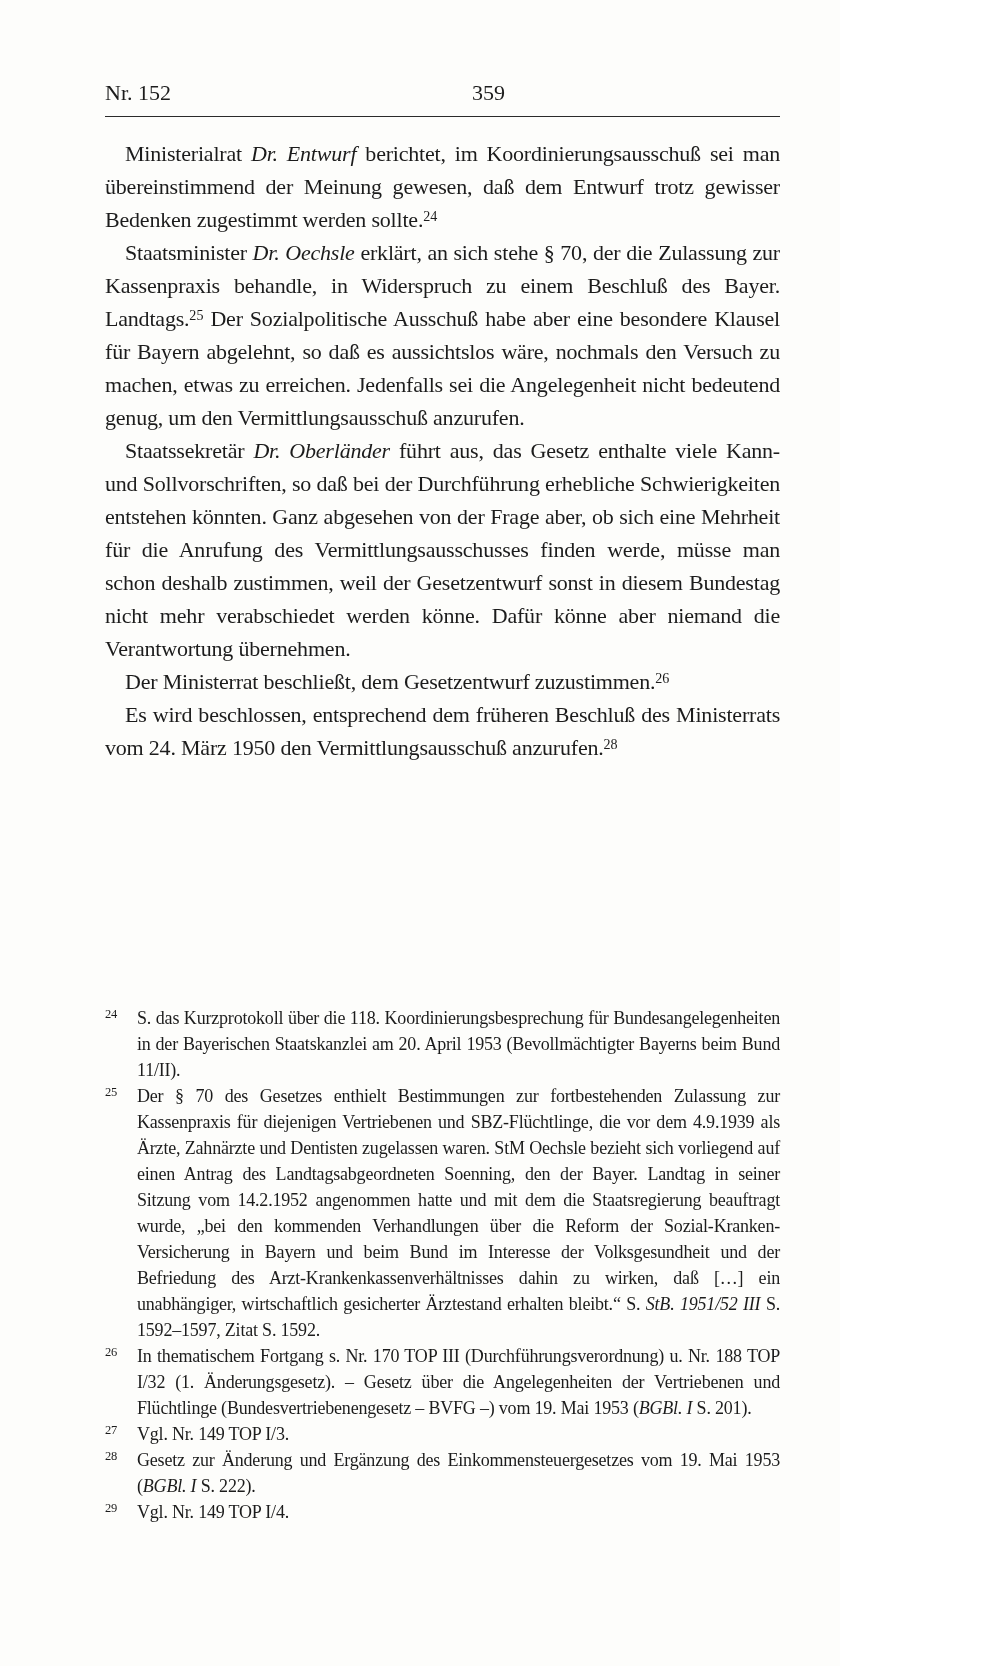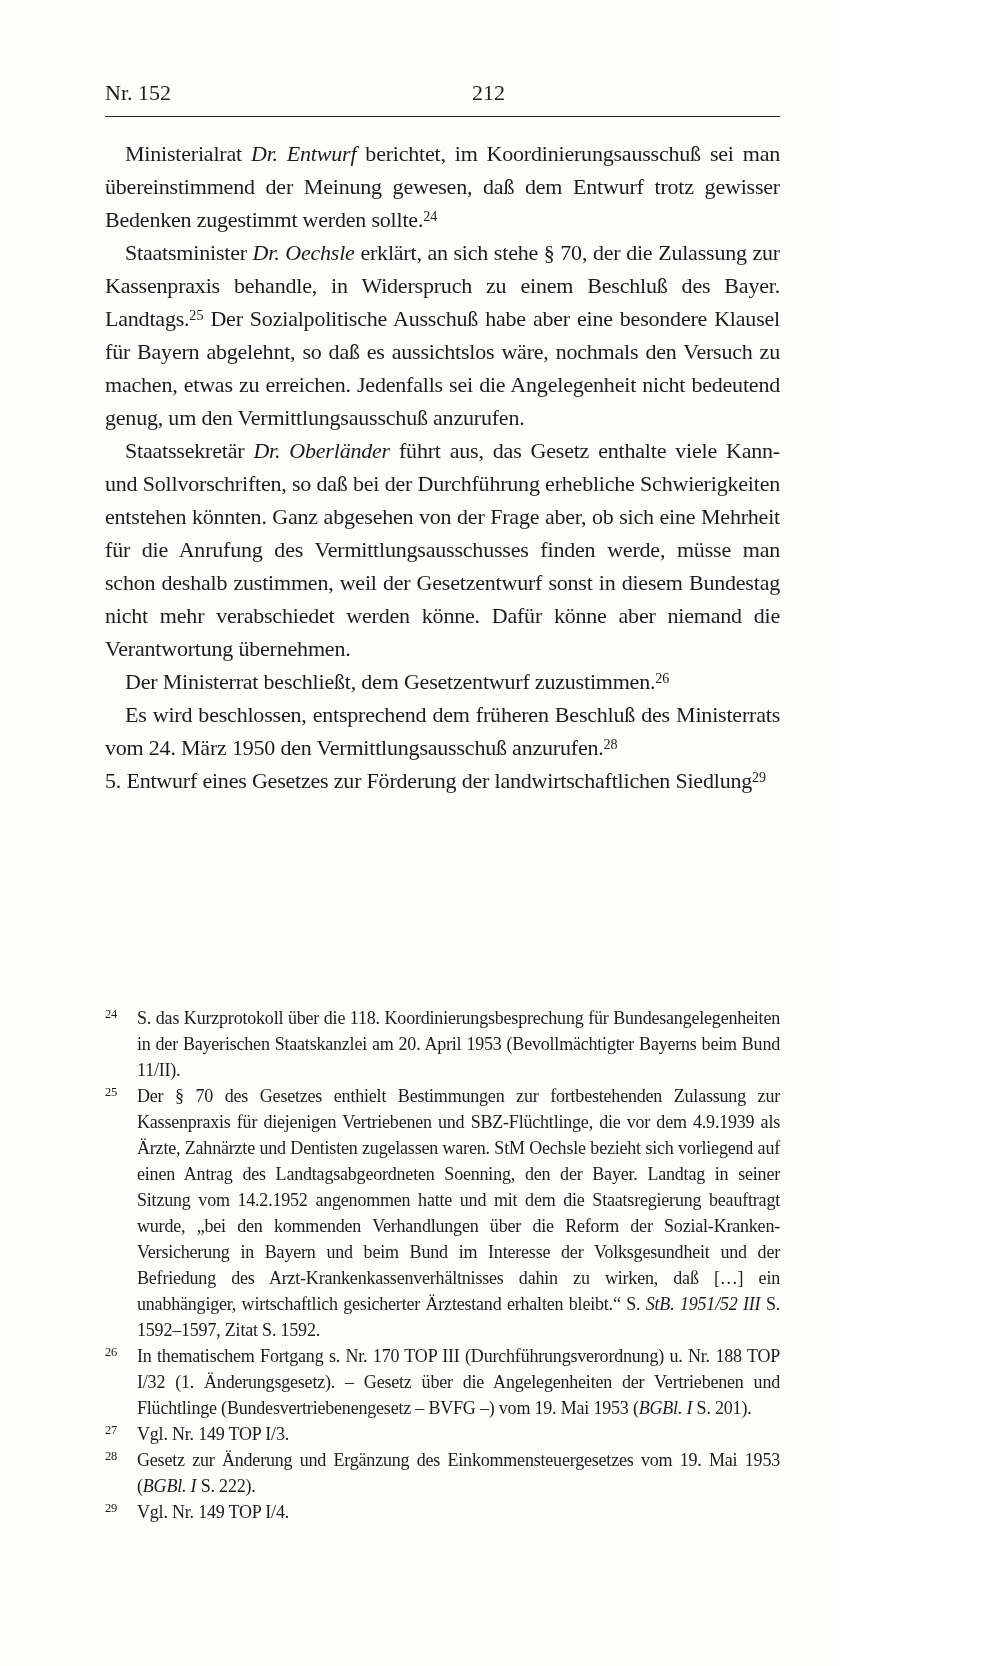--- a/index.html
+++ b/index.html
@@ -86,32 +86,31 @@
     letter-spacing: 0;
   }
 </style>
 </head>
 <body>
 
 <div class="page" style="background: rgb(253, 253, 251); color: rgb(28, 28, 28);">
 
   <header class="page-header">
     <span class="h-left">Nr. 152</span>
-    <span class="h-right">212</span>
+    <span class="h-right">359</span>
   </header>
 
   <div class="header-rule" style="border-top-color: rgb(42, 42, 42);"></div>
 
   <main class="body-text" id="body-container">
       <p class="indent"><span>Ministerialrat </span><span class="it">Dr. Entwurf</span><span> berichtet, im Koordinierungsausschuß sei man übereinstimmend der Meinung gewesen, daß dem Entwurf trotz gewisser Bedenken zugestimmt werden sollte.</span><span class="sup">24</span></p>
       <p class="indent"><span>Staatsminister </span><span class="it">Dr. Oechsle</span><span> erklärt, an sich stehe § 70, der die Zulassung zur Kassenpraxis behandle, in Widerspruch zu einem Beschluß des Bayer. Landtags.</span><span class="sup">25</span><span> Der Sozialpolitische Ausschuß habe aber eine besondere Klausel für Bayern abgelehnt, so daß es aussichtslos wäre, nochmals den Versuch zu machen, etwas zu erreichen. Jedenfalls sei die Angelegenheit nicht bedeutend genug, um den Vermittlungsausschuß anzurufen.</span></p>
       <p class="indent"><span>Staatssekretär </span><span class="it">Dr. Oberländer</span><span> führt aus, das Gesetz enthalte viele Kann- und Sollvorschriften, so daß bei der Durchführung erhebliche Schwierigkeiten entstehen könnten. Ganz abgesehen von der Frage aber, ob sich eine Mehrheit für die Anrufung des Vermittlungsausschusses finden werde, müsse man schon deshalb zustimmen, weil der Gesetzentwurf sonst in diesem Bundestag nicht mehr verabschiedet werden könne. Dafür könne aber niemand die Verantwortung übernehmen.</span></p>
       <p class="indent"><span>Der Ministerrat beschließt, dem Gesetzentwurf zuzustimmen.</span><span class="sup">26</span></p>
       <p class="indent"><span>Es wird beschlossen, entsprechend dem früheren Beschluß des Ministerrats vom 24. März 1950 den Vermittlungsausschuß anzurufen.</span><span class="sup">28</span></p>
-      <p class=""><span>5. Entwurf eines Gesetzes zur Förderung der landwirtschaftlichen Siedlung</span><span class="sup">29</span></p>
     </main>
 
   <section class="footnotes" id="footnotes-container">
       <div class="footnote">
         <span class="fn-num">24</span>
         <div class="fn-body"><span>S. das Kurzprotokoll über die 118. Koordinierungsbesprechung für Bundesangelegenheiten in der Bayerischen Staatskanzlei am 20. April 1953 (Bevollmächtigter Bayerns beim Bund 11/II).</span></div>
       </div>
       <div class="footnote">
         <span class="fn-num">25</span>
         <div class="fn-body"><span>Der § 70 des Gesetzes enthielt Bestimmungen zur fortbestehenden Zulassung zur Kassenpraxis für diejenigen Vertriebenen und SBZ-Flüchtlinge, die vor dem 4.9.1939 als Ärzte, Zahnärzte und Dentisten zugelassen waren. StM Oechsle bezieht sich vorliegend auf einen Antrag des Landtagsabgeordneten Soenning, den der Bayer. Landtag in seiner Sitzung vom 14.2.1952 angenommen hatte und mit dem die Staatsregierung beauftragt wurde, „bei den kommenden Verhandlungen über die Reform der Sozial-Kranken-Versicherung in Bayern und beim Bund im Interesse der Volksgesundheit und der Befriedung des Arzt-Krankenkassenverhältnisses dahin zu wirken, daß […] ein unabhängiger, wirtschaftlich gesicherter Ärztestand erhalten bleibt.“ S. </span><span class="it">StB. 1951/52 III</span><span> S. 1592–1597, Zitat S. 1592.</span></div>

